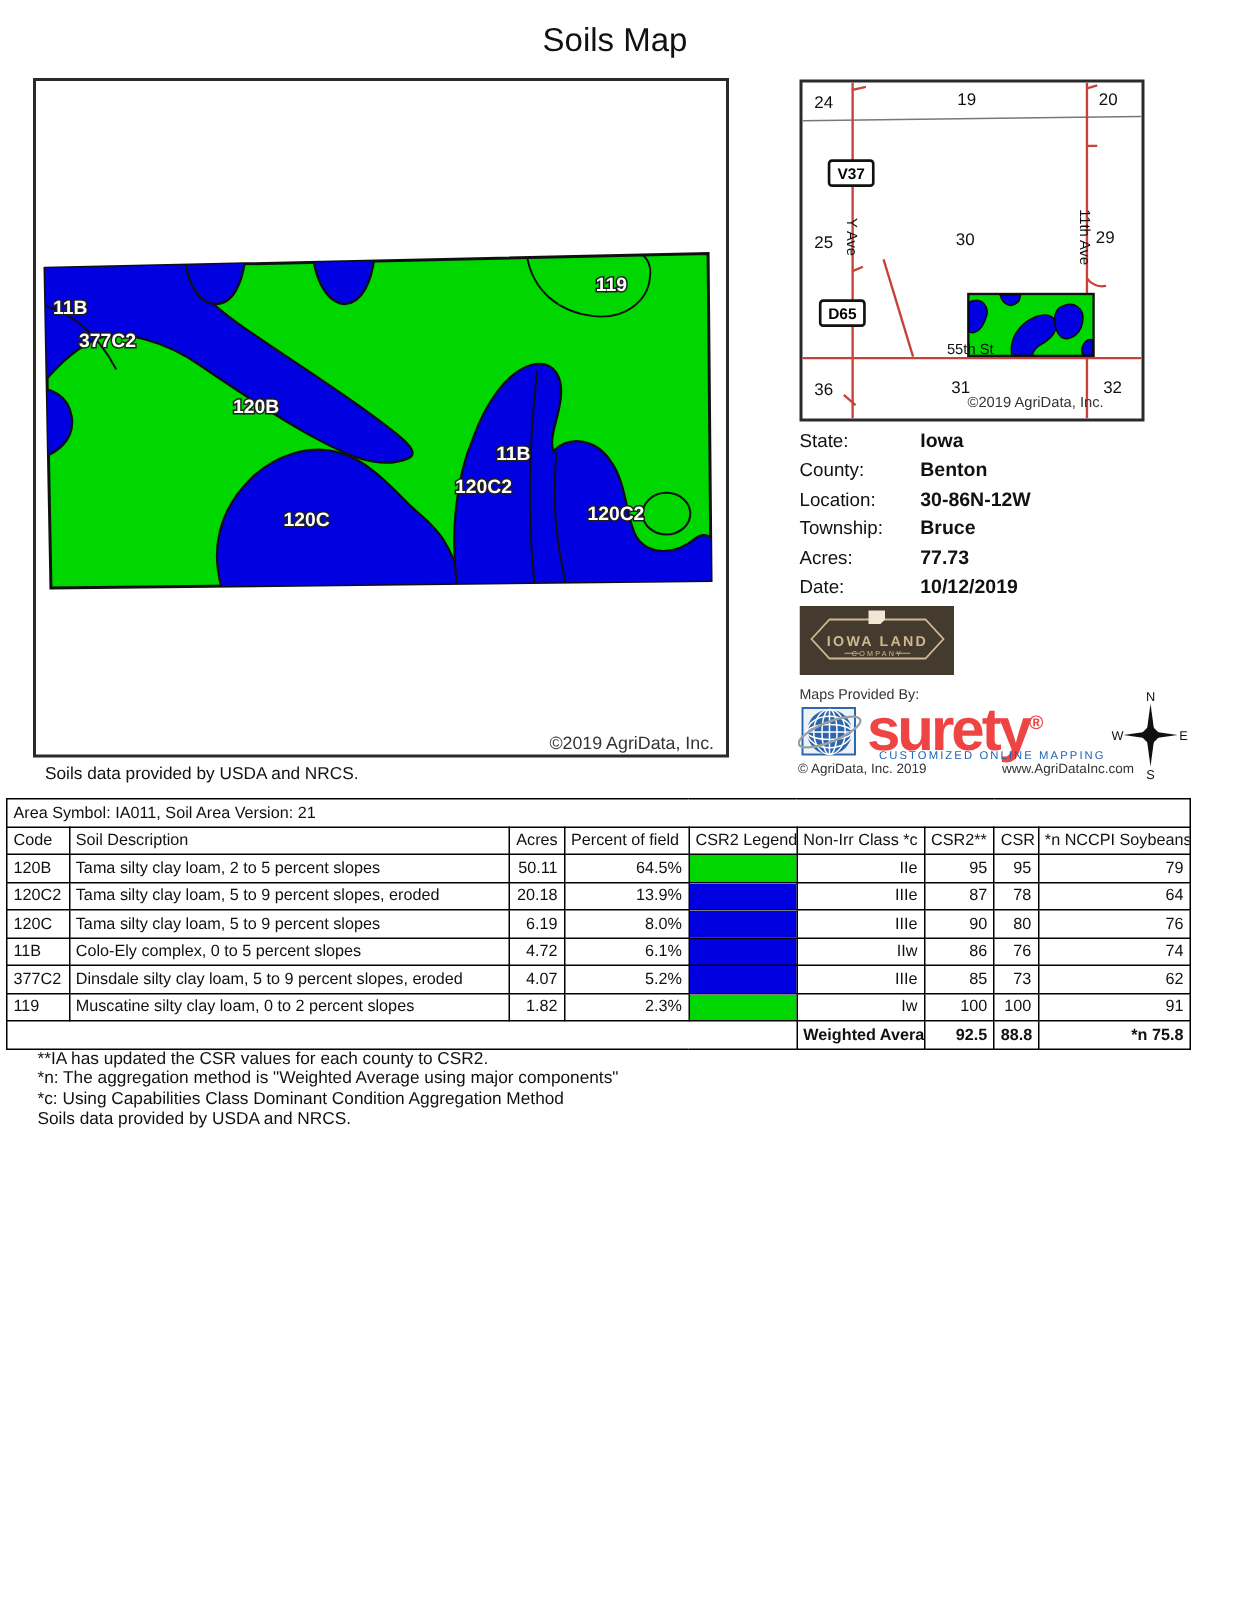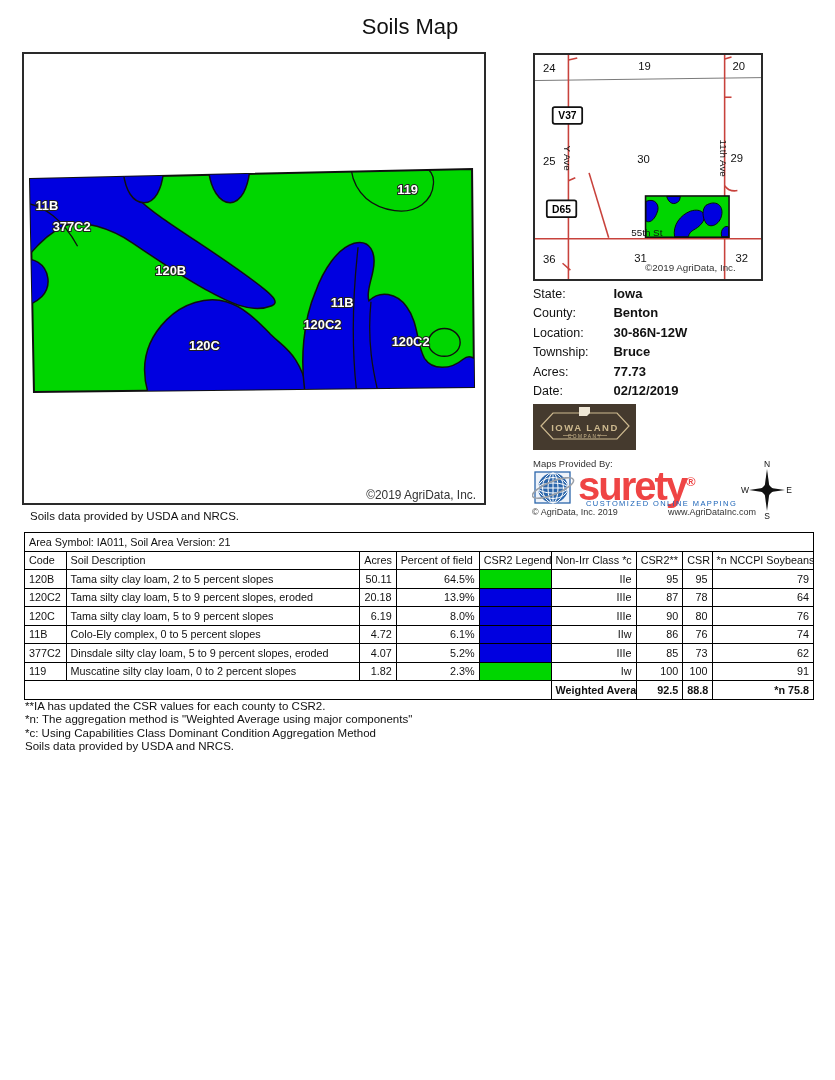--- a/index.html
+++ b/index.html
@@ -16,21 +16,21 @@
   .info-row .val{font-weight:bold;font-size:13px;}
   .ilc-logo{left:533px;top:404px;width:103px;height:46px;border-radius:12px;}
   .maps-by{left:533px;top:458px;font-size:9.5px;color:#333;}
   .globe{left:532px;top:468px;}
   .surety-name{left:578px;top:462px;font-size:40px;font-weight:bold;color:#ef4444;letter-spacing:-2px;line-height:40px;}
   .surety-reg{font-size:13px;vertical-align:14px;letter-spacing:0;}
   .surety-tag{left:586px;top:499px;font-size:7.5px;font-weight:normal;letter-spacing:1.4px;color:#1b63b7;}
   .surety-copy{left:532px;top:507px;font-size:9px;color:#333;}
   .surety-web{left:648px;top:507px;font-size:9px;color:#333;margin-left:20px;}
   .compass{left:741px;top:458px;}
-  .tablewrap{left:24px;top:532px;border-radius:27px;}
+  .tablewrap{left:4px;top:532px;border-radius:27px;}
   table.soils{border-collapse:collapse;table-layout:fixed;width:790px;font-size:10.8px;border:1.5px solid #000;}
   table.soils td{border:1px solid #000;padding:1.5px 4px;height:14.5px;white-space:nowrap;overflow:hidden;}
   table.soils td.r{text-align:right;}
   table.soils td.b{font-weight:bold;}
   table.soils td.nb{border:none;}
   .footnotes{left:25px;top:700px;font-size:11.5px;line-height:13.4px;}
   svg text{font-family:"Liberation Sans",sans-serif;}
   .soil-label{font-size:13px;font-weight:bold;fill:#fff;stroke:#1f1f1f;stroke-width:2px;paint-order:stroke;text-anchor:middle;}
   .sec-num{font-size:11.5px;fill:#111;}
   .road-name{font-size:10px;fill:#111;}
@@ -147,21 +147,21 @@
   <div class="info-row">
     <span class="lbl">Township:</span>
     <span class="val">Bruce</span>
   </div>
   <div class="info-row">
     <span class="lbl">Acres:</span>
     <span class="val">77.73</span>
   </div>
   <div class="info-row">
     <span class="lbl">Date:</span>
-    <span class="val">02/12/2019</span>
+    <span class="val">10/12/2019</span>
   </div>
 </div>
 
 <div class="abs ilc-logo">
   <svg width="103" height="46" viewBox="0 0 103 46">
     <rect x="0" y="0" width="103" height="46" fill="#453a2e"></rect>
     <polygon points="8,22 20,9 84,9 96,22 84,35 20,35" fill="none" stroke-width="1.2" stroke="#cdb98f"></polygon>
     <path d="M46,3 h11 v6 l-3,3 h-8 z" fill="#efe7d6"></path>
     <text x="52" y="26.5" text-anchor="middle" font-size="9.5" font-weight="bold" letter-spacing="1.5" fill="#cdb98f">IOWA LAND</text>
     <line x1="30" y1="31.5" x2="40" y2="31.5" stroke-width="0.6" stroke="#cdb98f"></line>

